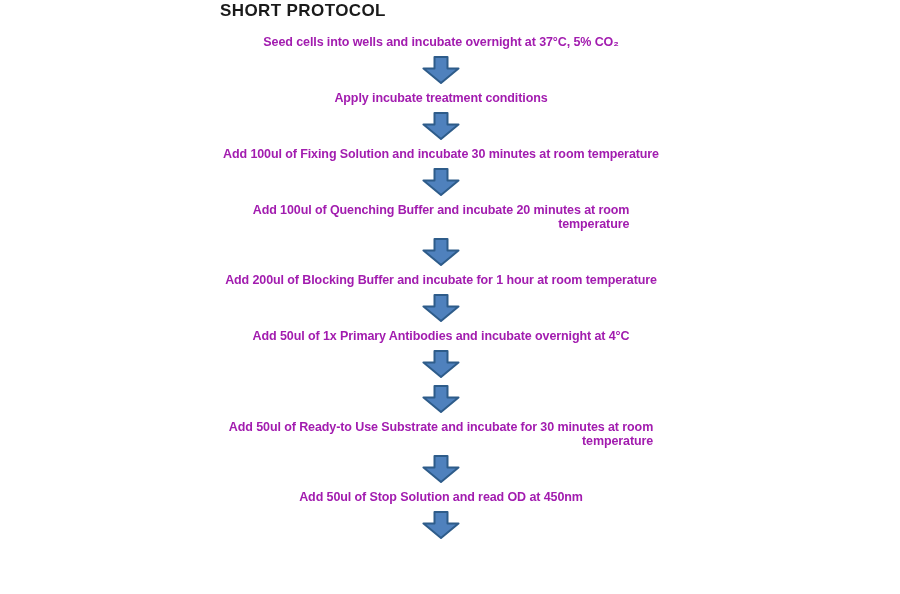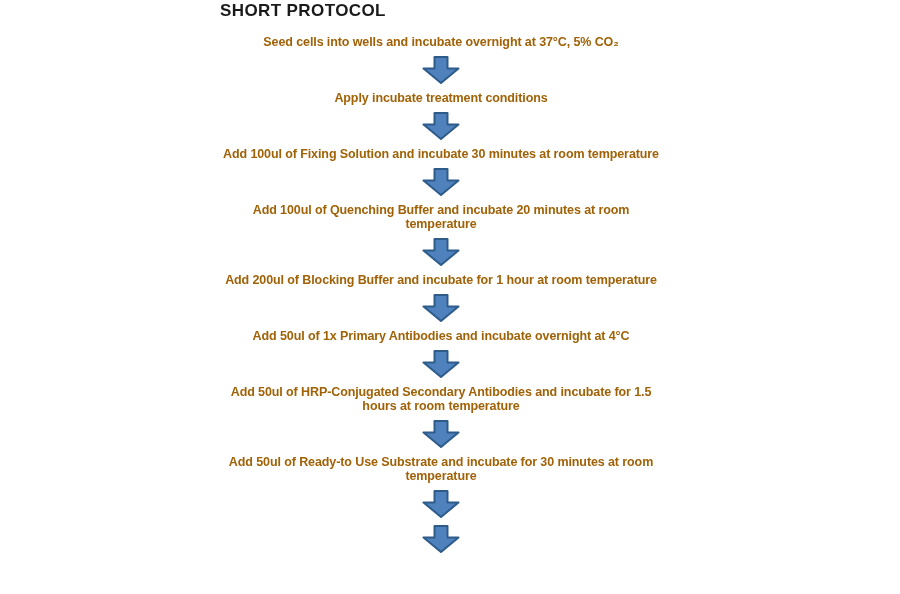--- a/index.html
+++ b/index.html
@@ -27,22 +27,22 @@
     left: 161px; top: 35px;
     width: 560px;
     display: flex;
     flex-direction: column;
     align-items: center;
   }
   .protocol-step {
     font-size: 12.5px;
     font-weight: bold;
     line-height: 14px;
-    color: #a16207;
-    text-align: center;
+    color: #a21caf;
+    text-align: right;
     white-space: pre-line;
     letter-spacing: -0.1px;
     margin-bottom: 7px;
   }
   .arrow-wrap {
     height: 28px;
     margin-bottom: 7px;
     display: flex;
     justify-content: center;
     align-items: center;
@@ -100,38 +100,37 @@
     </div>
 
     <div class="protocol-step">Add 50ul of 1x Primary Antibodies and incubate overnight at 4°C</div>
 
     <div class="arrow-wrap">
       <svg width="38" height="28" viewBox="0 0 38 28" stroke="#2E5C8A">
         <path d="M12.5 1 H25.5 V12.5 H36.5 L19 27 L1.5 12.5 H12.5 Z" stroke-width="2" stroke-linejoin="round" fill="#4F81BD"></path>
       </svg>
     </div>
 
-    <div class="protocol-step">Add 50ul of HRP-Conjugated Secondary Antibodies and incubate for 1.5
-hours at room temperature</div>
 
     <div class="arrow-wrap">
       <svg width="38" height="28" viewBox="0 0 38 28" stroke="#2E5C8A">
         <path d="M12.5 1 H25.5 V12.5 H36.5 L19 27 L1.5 12.5 H12.5 Z" stroke-width="2" stroke-linejoin="round" fill="#4F81BD"></path>
       </svg>
     </div>
 
     <div class="protocol-step">Add 50ul of Ready-to Use Substrate and incubate for 30 minutes at room
 temperature</div>
 
     <div class="arrow-wrap">
       <svg width="38" height="28" viewBox="0 0 38 28" stroke="#2E5C8A">
         <path d="M12.5 1 H25.5 V12.5 H36.5 L19 27 L1.5 12.5 H12.5 Z" stroke-width="2" stroke-linejoin="round" fill="#4F81BD"></path>
       </svg>
     </div>
 
+    <div class="protocol-step">Add 50ul of Stop Solution and read OD at 450nm</div>
 
     <div class="arrow-wrap">
       <svg width="38" height="28" viewBox="0 0 38 28" stroke="#2E5C8A">
         <path d="M12.5 1 H25.5 V12.5 H36.5 L19 27 L1.5 12.5 H12.5 Z" stroke-width="2" stroke-linejoin="round" fill="#4F81BD"></path>
       </svg>
     </div>
 
 
   </div>
 </div>

